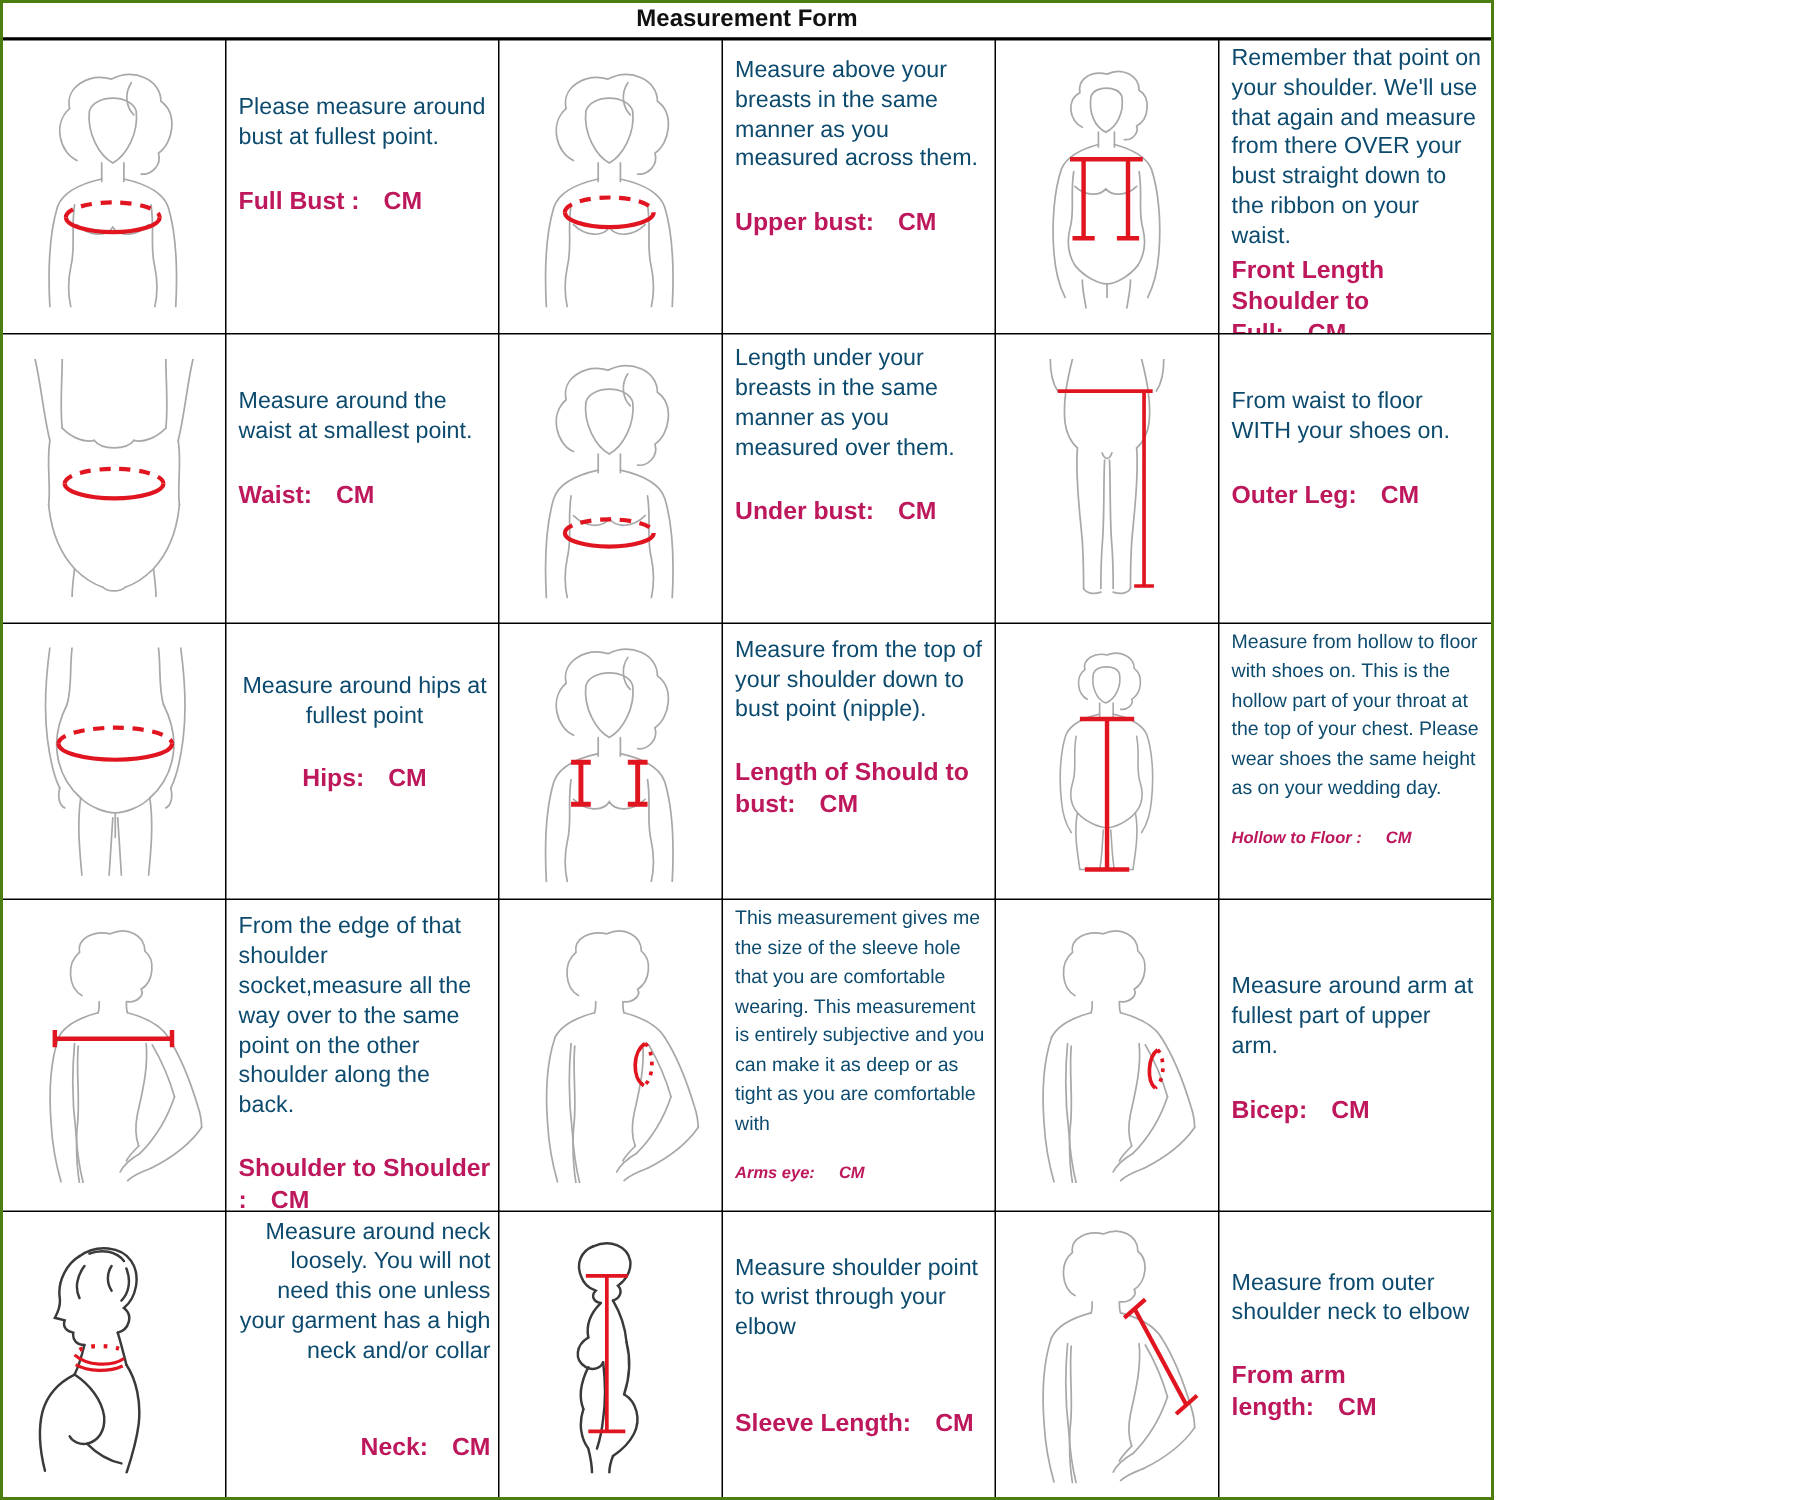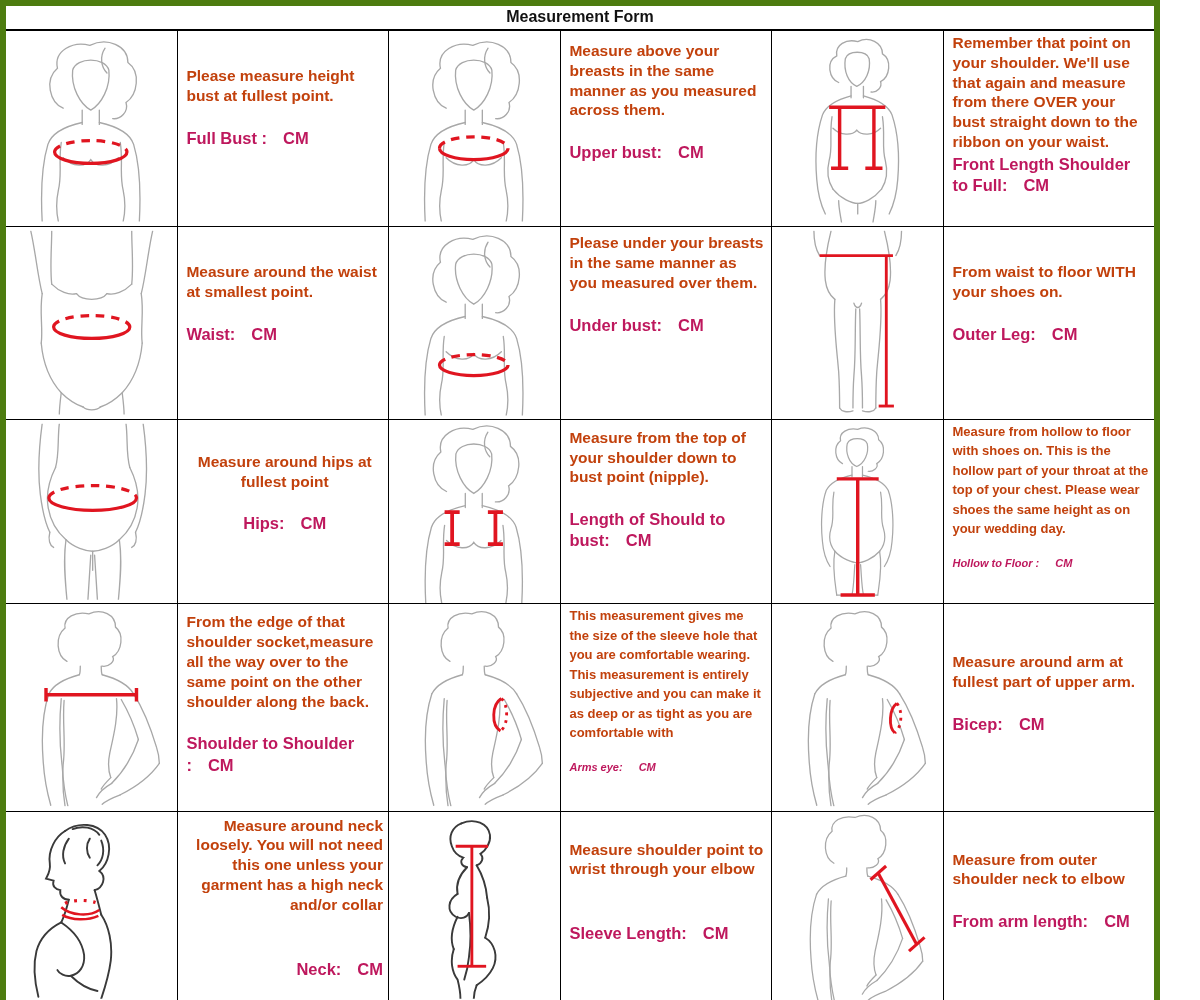--- a/index.html
+++ b/index.html
@@ -3,38 +3,38 @@
 <meta charset="utf-8">
 <style>
   * { box-sizing: border-box; margin: 0; padding: 0; }
   html, body { background: #ffffff; }
   body {
     width: 1200px; height: 1000px;
     font-family: "Liberation Sans", sans-serif;
     color: #111;
     overflow: hidden;
   }
-  .page { width: 1160px; height: 1000px; border: 6px solid #4d7c0f; background: #fff; }
+  .page { width: 996px; height: 1000px; border: 2px solid #4d7c0f; background: #fff; }
   .title-bar {
     height: 23px; line-height: 22px; text-align: center;
     font-weight: bold; font-size: 16px; background: #fff;
   }
   .grid {
     width: 100%; height: 973px;
     display: grid;
     grid-template-columns: 180fr 220fr 180fr 220fr 180fr 220fr;
     grid-template-rows: 197fr 193fr 185fr 208fr 192fr;
     background: #000; gap: 1px;
     border-top: 2px solid #000;
   }
   .cell { background: #fff; overflow: hidden; }
   .cell.fig { display: flex; align-items: center; justify-content: center; }
   .cell.fig svg { width: 100%; height: 100%; display: block; }
   .cell.txt { padding: 6px 5px 4px 8px; font-size: 15.5px; line-height: 1.28; }
-  .cell.txt .desc { color: #c2410c; font-weight: bold; }
+  .cell.txt .desc { color: #0c4a6e; }
   .cell.txt .label { font-weight: bold; font-size: 16.5px; margin-top: 22px; color: #be185d; }
   .cell.txt .label .unit { margin-left: 16px; }
   .cell.txt.small { font-size: 13px; line-height: 1.5; }
   .cell.txt.small .label { font-size: 11px; margin-top: 16px; font-style: italic; }
   .label.tight { margin-top: 2px !important; }
   .label.gap-lg { margin-top: 44px !important; }
   .pt2 { padding-top: 2px !important; }  .pt4 { padding-top: 4px !important; text-align: right; }
   .pt6 { padding-top: 6px !important; }  .pt8 { padding-top: 8px !important; }
   .pt10 { padding-top: 10px !important; } .pt28 { padding-top: 28px !important; }
   .pt32 { padding-top: 32px !important; text-align: center; } .pt35 { padding-top: 35px !important; }
@@ -165,21 +165,21 @@
   <div class="grid">
 
     <div class="cell fig">
       <svg viewBox="0 0 180 195">
           <use href="#bodyFrontUpper" stroke="#a8a8a8" fill="none" stroke-width="1.4" stroke-linecap="round"></use>
         <path d="M51,122 A38,12 0 0 0 127,122" stroke="#e01520" fill="none" stroke-width="3.4"></path>
         <path d="M51,122 A38,12 0 0 1 127,122" stroke="#e01520" fill="none" stroke-width="3.4" stroke-dasharray="9 7"></path>
         </svg>
     </div>
     <div class="cell txt pt35">
-      <p class="desc">Please measure height bust at fullest point.</p>
+      <p class="desc">Please measure around bust at fullest point.</p>
       <p class="label"><span>Full Bust :</span><span class="unit">CM</span></p>
     </div>
 
     <div class="cell fig">
       <svg viewBox="0 0 180 195">
           <use href="#bodyFrontUpper" stroke="#a8a8a8" fill="none" stroke-width="1.4" stroke-linecap="round"></use>
         <path d="M53,118 A36,12 0 0 0 125,118" stroke="#e01520" fill="none" stroke-width="3.4"></path>
         <path d="M53,118 A36,12 0 0 1 125,118" stroke="#e01520" fill="none" stroke-width="3.4" stroke-dasharray="9 7"></path>
         </svg>
     </div>
@@ -216,21 +216,21 @@
     </div>
 
     <div class="cell fig">
       <svg viewBox="0 0 180 195">
           <use href="#bodyFrontUpper" stroke="#a8a8a8" fill="none" stroke-width="1.4" stroke-linecap="round"></use>
         <path d="M53,142 A36,11 0 0 0 125,142" stroke="#e01520" fill="none" stroke-width="3.4"></path>
         <path d="M53,142 A36,11 0 0 1 125,142" stroke="#e01520" fill="none" stroke-width="3.4" stroke-dasharray="9 7"></path>
         </svg>
     </div>
     <div class="cell txt pt6">
-      <p class="desc">Please under your breasts in the same manner as you measured over them.</p>
+      <p class="desc">Length under your breasts in the same manner as you measured over them.</p>
       <p class="label"><span>Under bust:</span><span class="unit">CM</span></p>
     </div>
 
     <div class="cell fig">
       <svg viewBox="0 0 180 193">
           <use href="#bodyLegs" stroke="#a8a8a8" fill="none" stroke-width="1.4" stroke-linecap="round"></use>
         <g stroke="#e01520" fill="none" stroke-width="3">
           <path d="M50,26 L127,26"></path>
           <path d="M120,26 L120,184"></path>
           <path d="M112,184 L128,184"></path>

